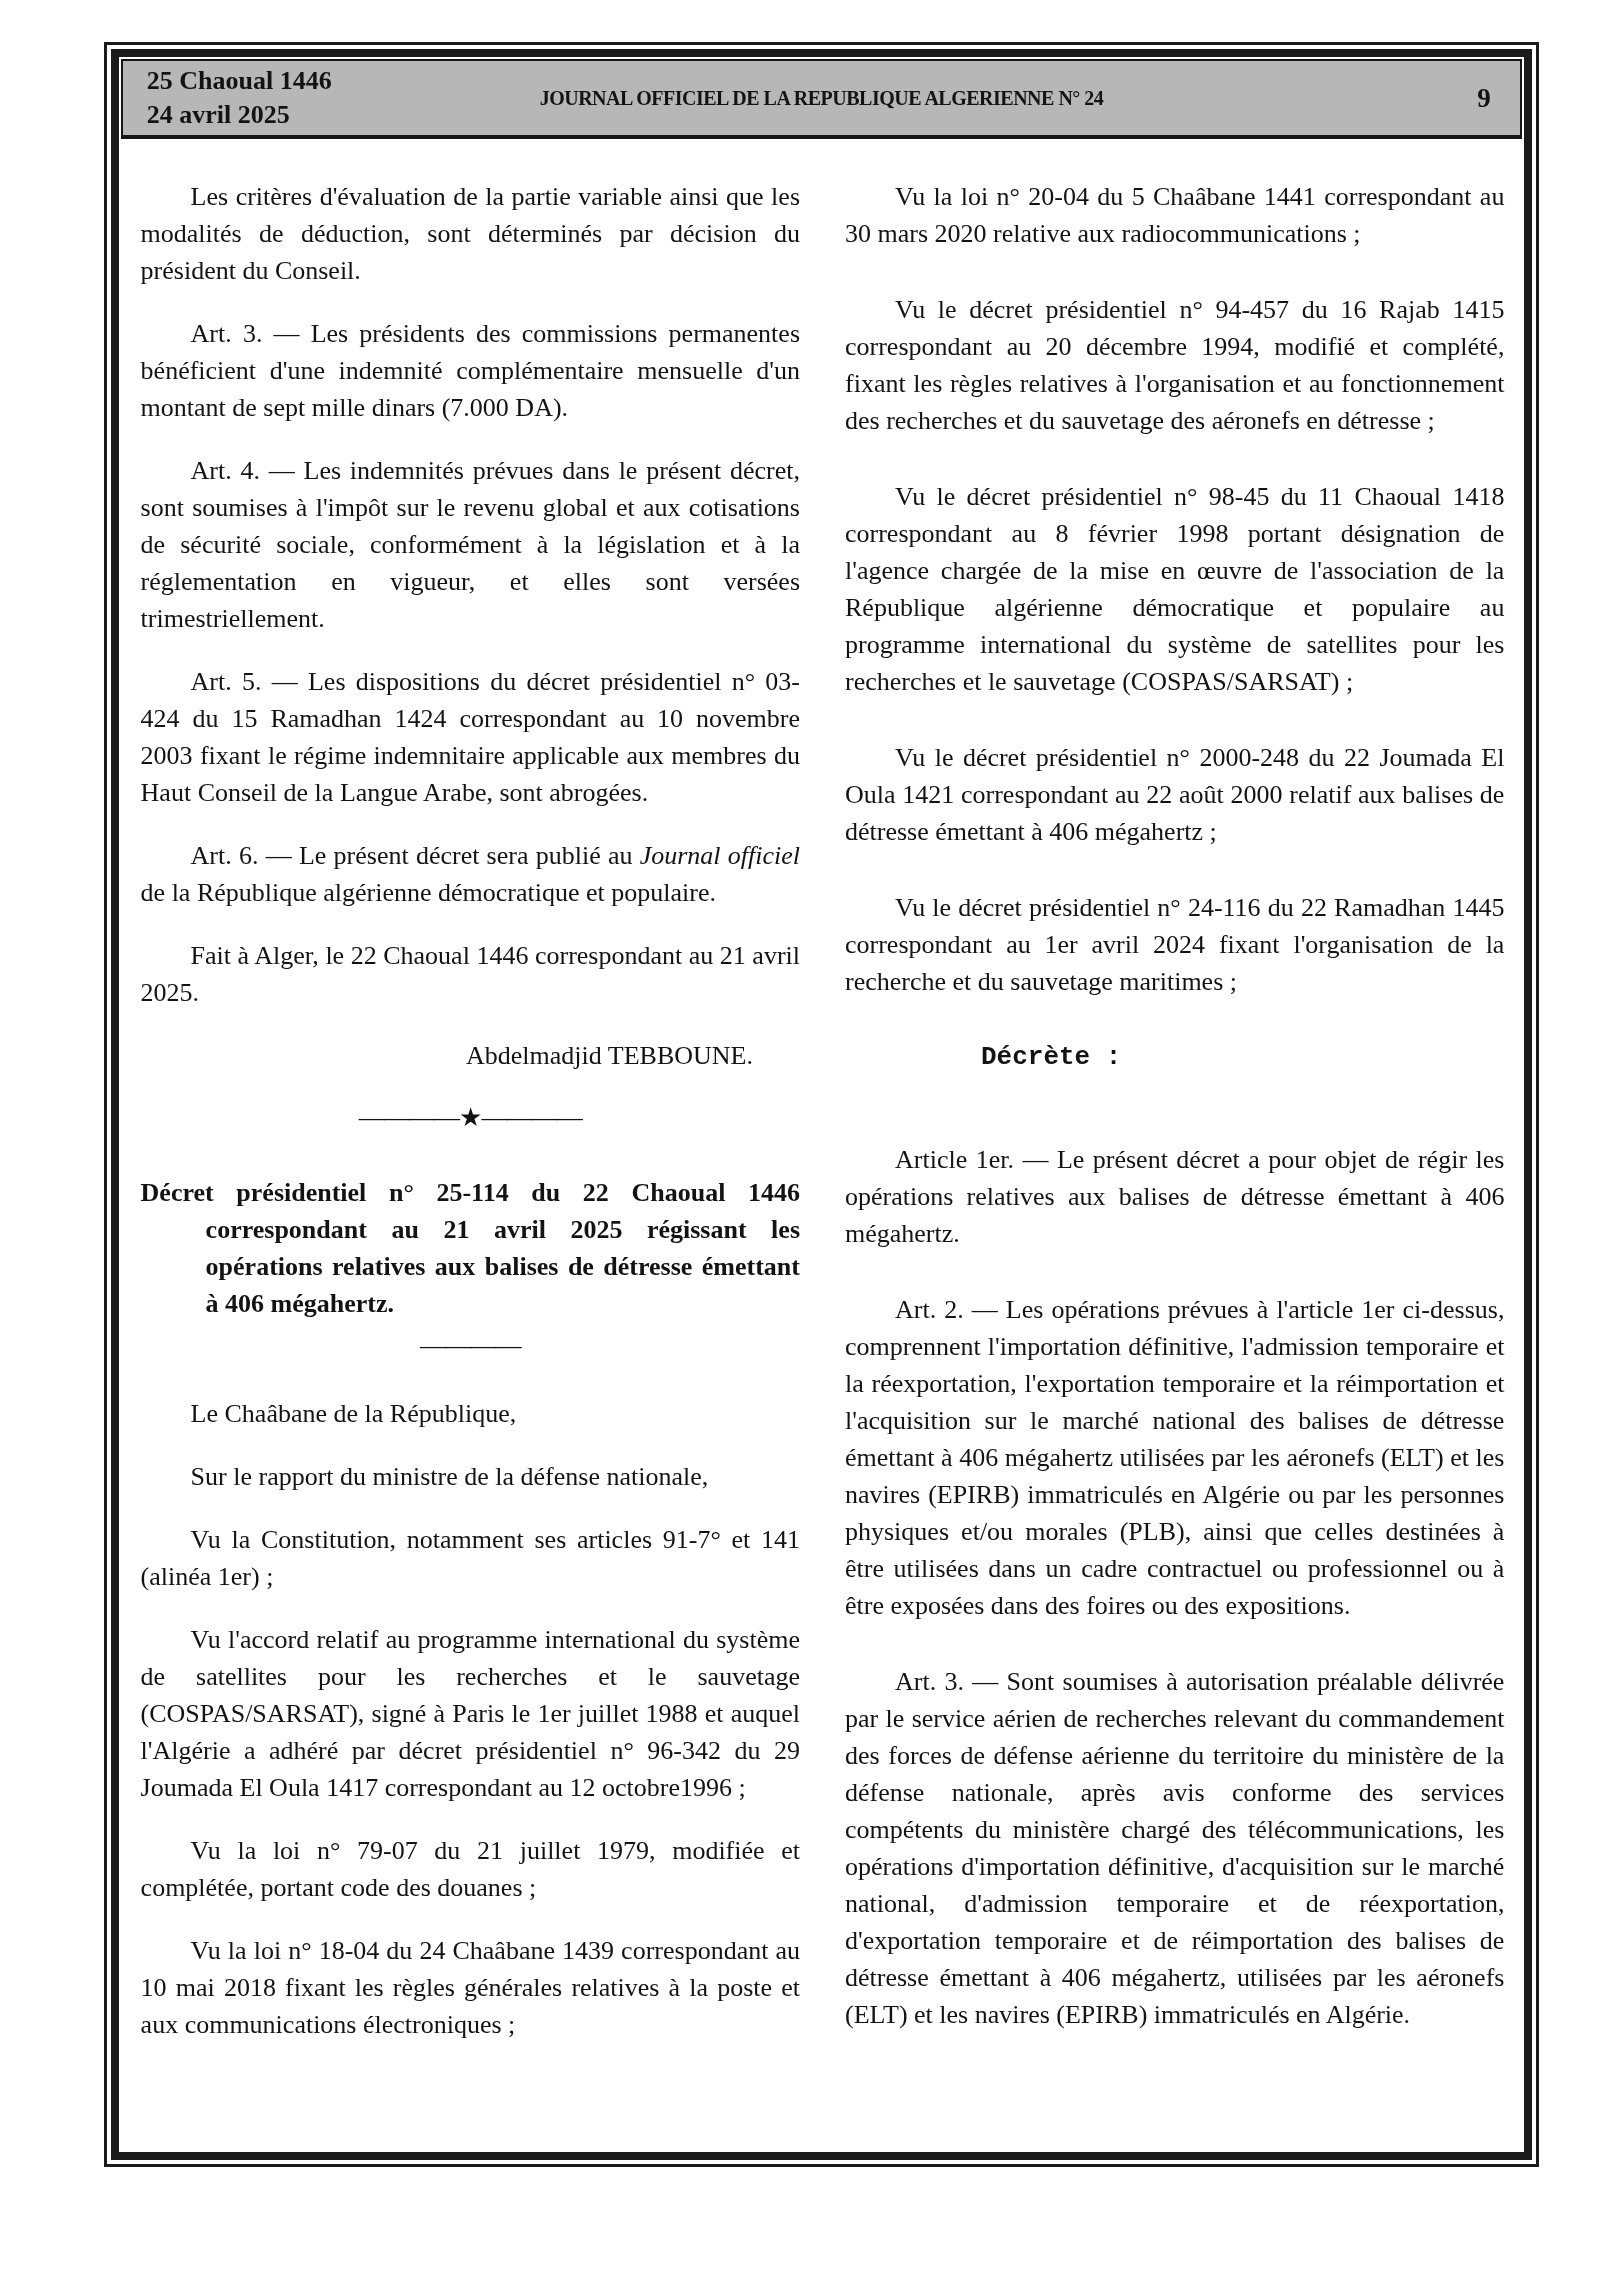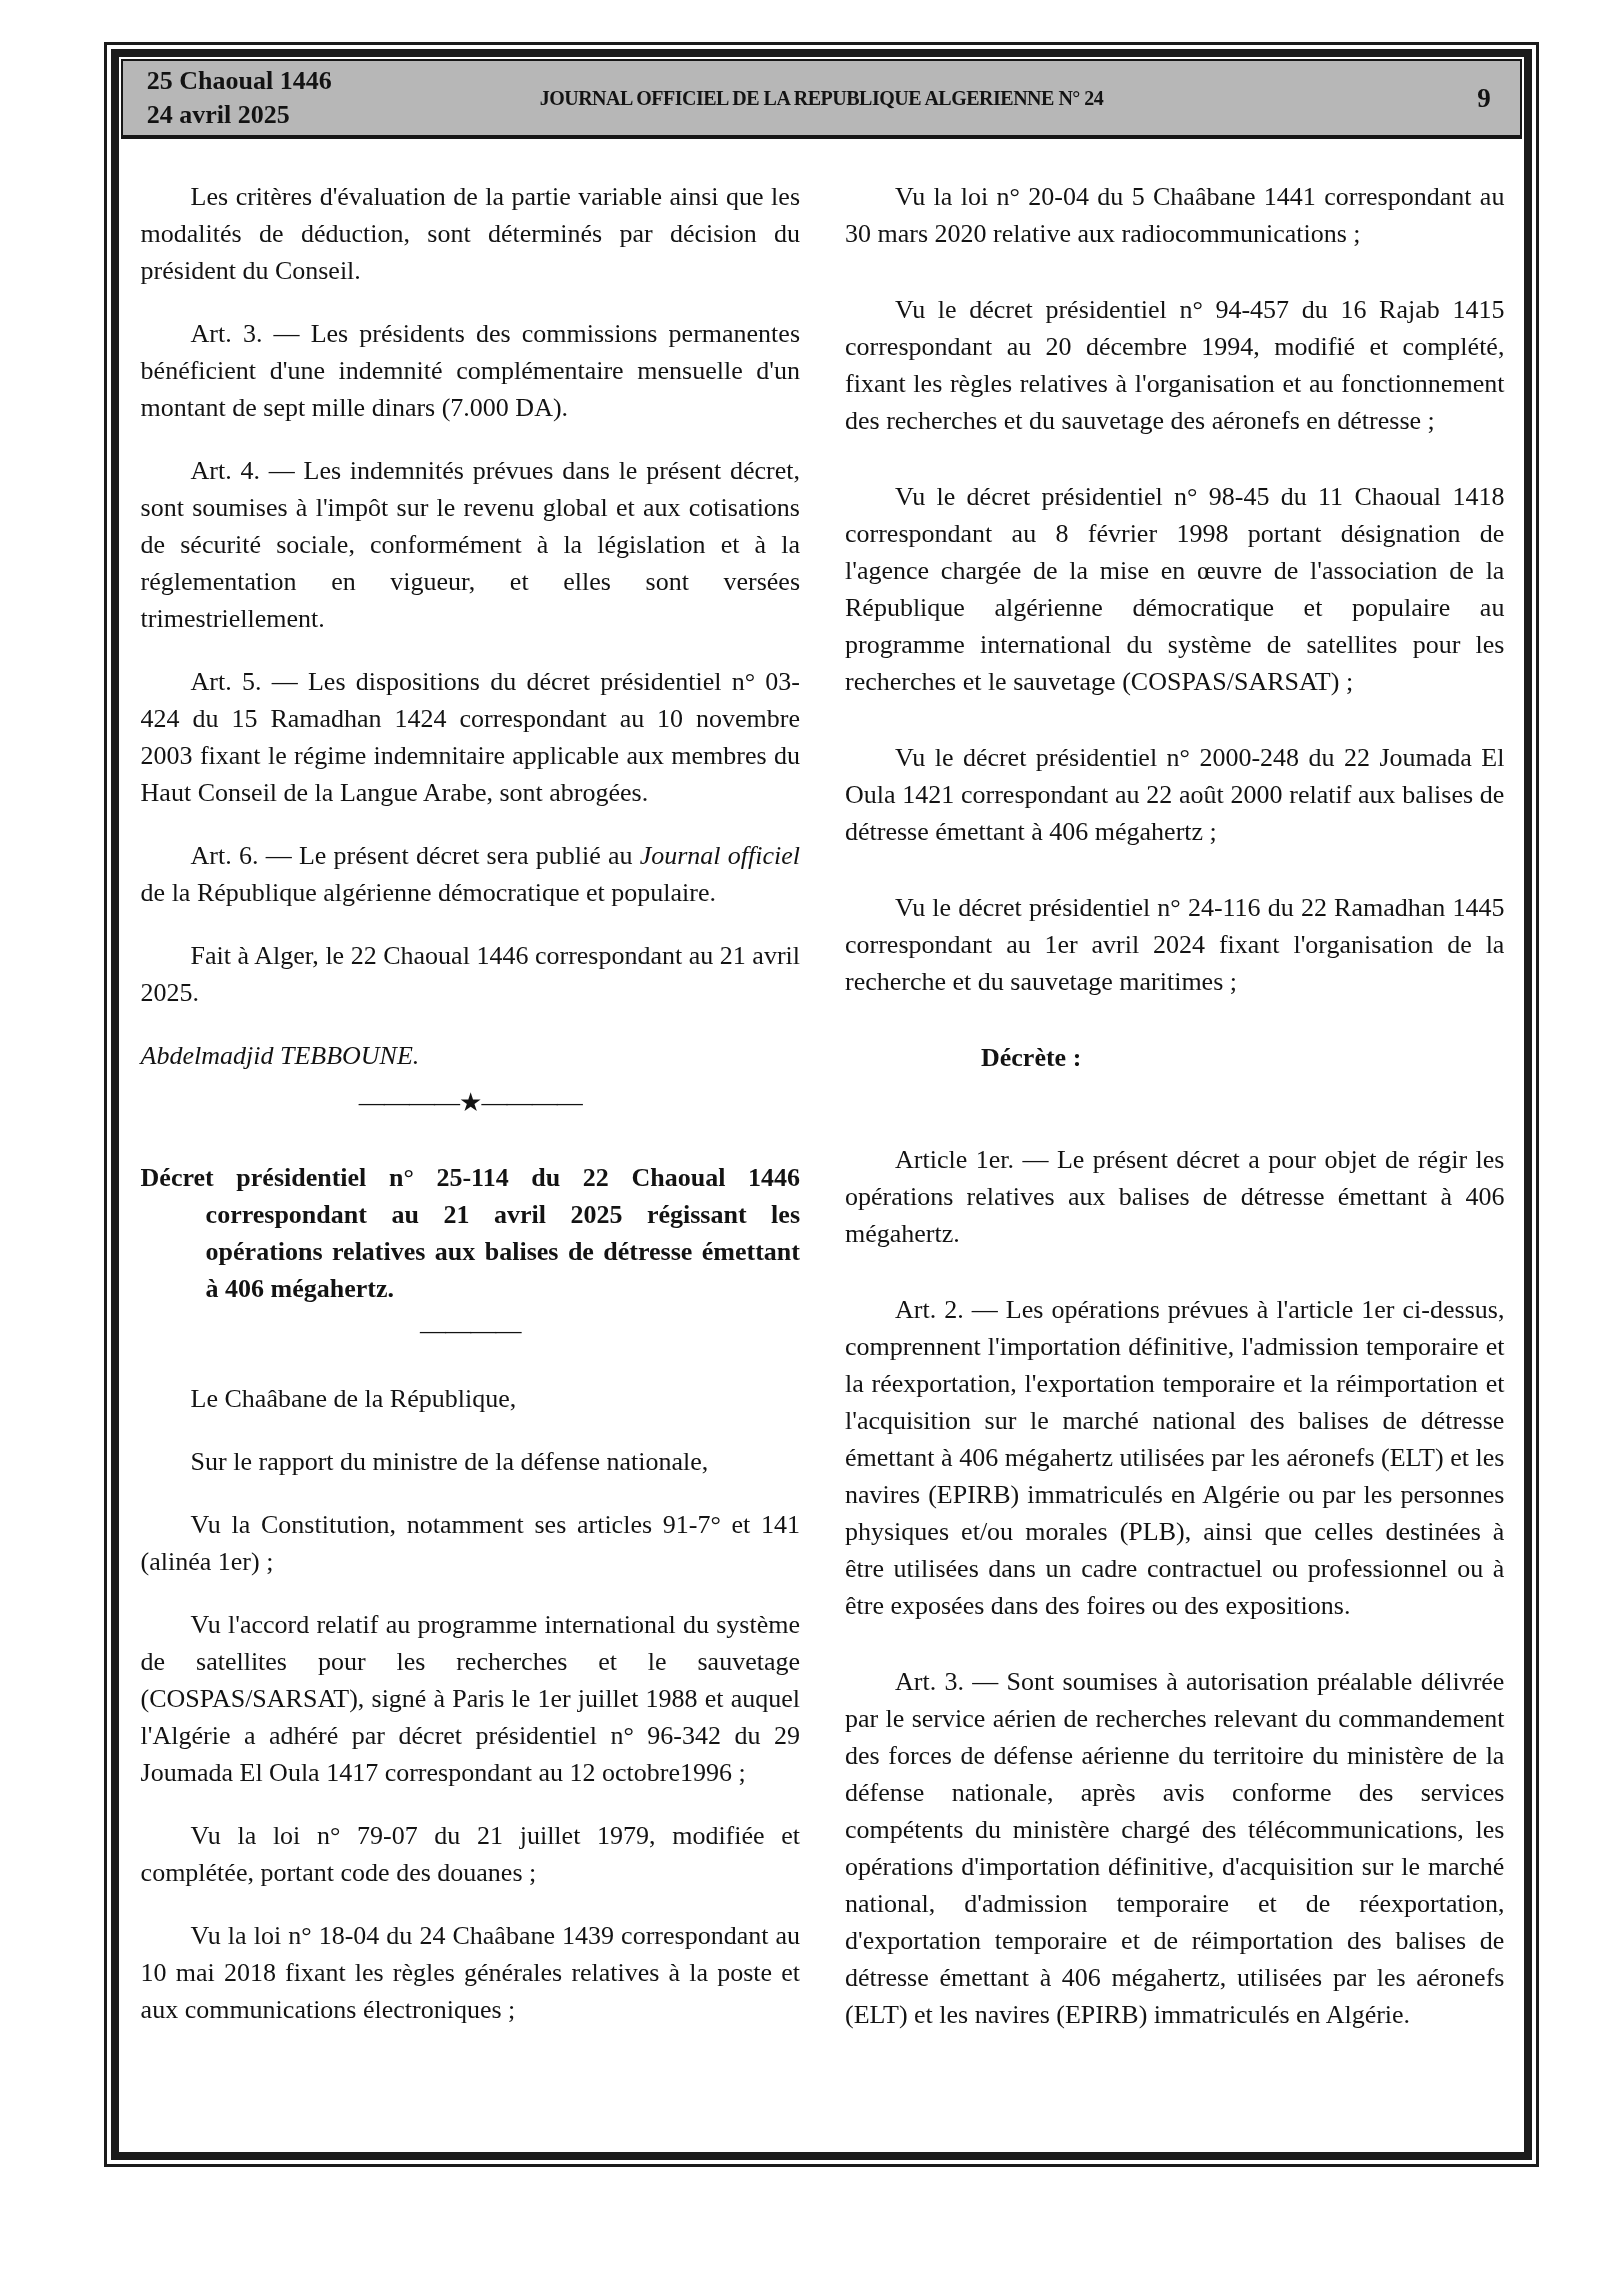--- a/index.html
+++ b/index.html
@@ -66,44 +66,44 @@
     flex:1;
     font-size:26px;
     line-height:37px;
     text-align:justify;
     min-width:0;
   }
   .col p { margin:0; text-indent:50px; }
   .col.left  p.body { margin-bottom:26px; }
   .col.right p.body { margin-bottom:39px; }
   .col p.signature {
-    text-align:left; text-indent:0;
+    text-align:right; text-indent:0;
     padding-right:47px;
-    margin-bottom:10px;
-    font-style:italic;
+    margin-bottom:25px;
   }
   .col p.sep_star {
     text-align:center; text-indent:0;
     letter-spacing:-0.9px;
     margin:0 0 38px 0;
   }
   .col p.sep_dash {
     text-align:center; text-indent:0;
     letter-spacing:-0.9px;
     margin:5.4px 0 31px 0;
   }
   .col p.heading {
     font-weight:bold;
     padding-left:65px; text-indent:-65px;
     margin-bottom:5.4px;
   }
   .col p.decrete {
     font-weight:bold;
     text-indent:136px;
     margin:31px 0 65px 0;
+    font-family:Liberation Mono, monospace;
   }
   .it { font-style:italic;margin-top:40px; }
 </style>
 </head>
 <body>
 
 <div class="page">
   <div class="frame-outer">
     <div class="frame-inner">
 

